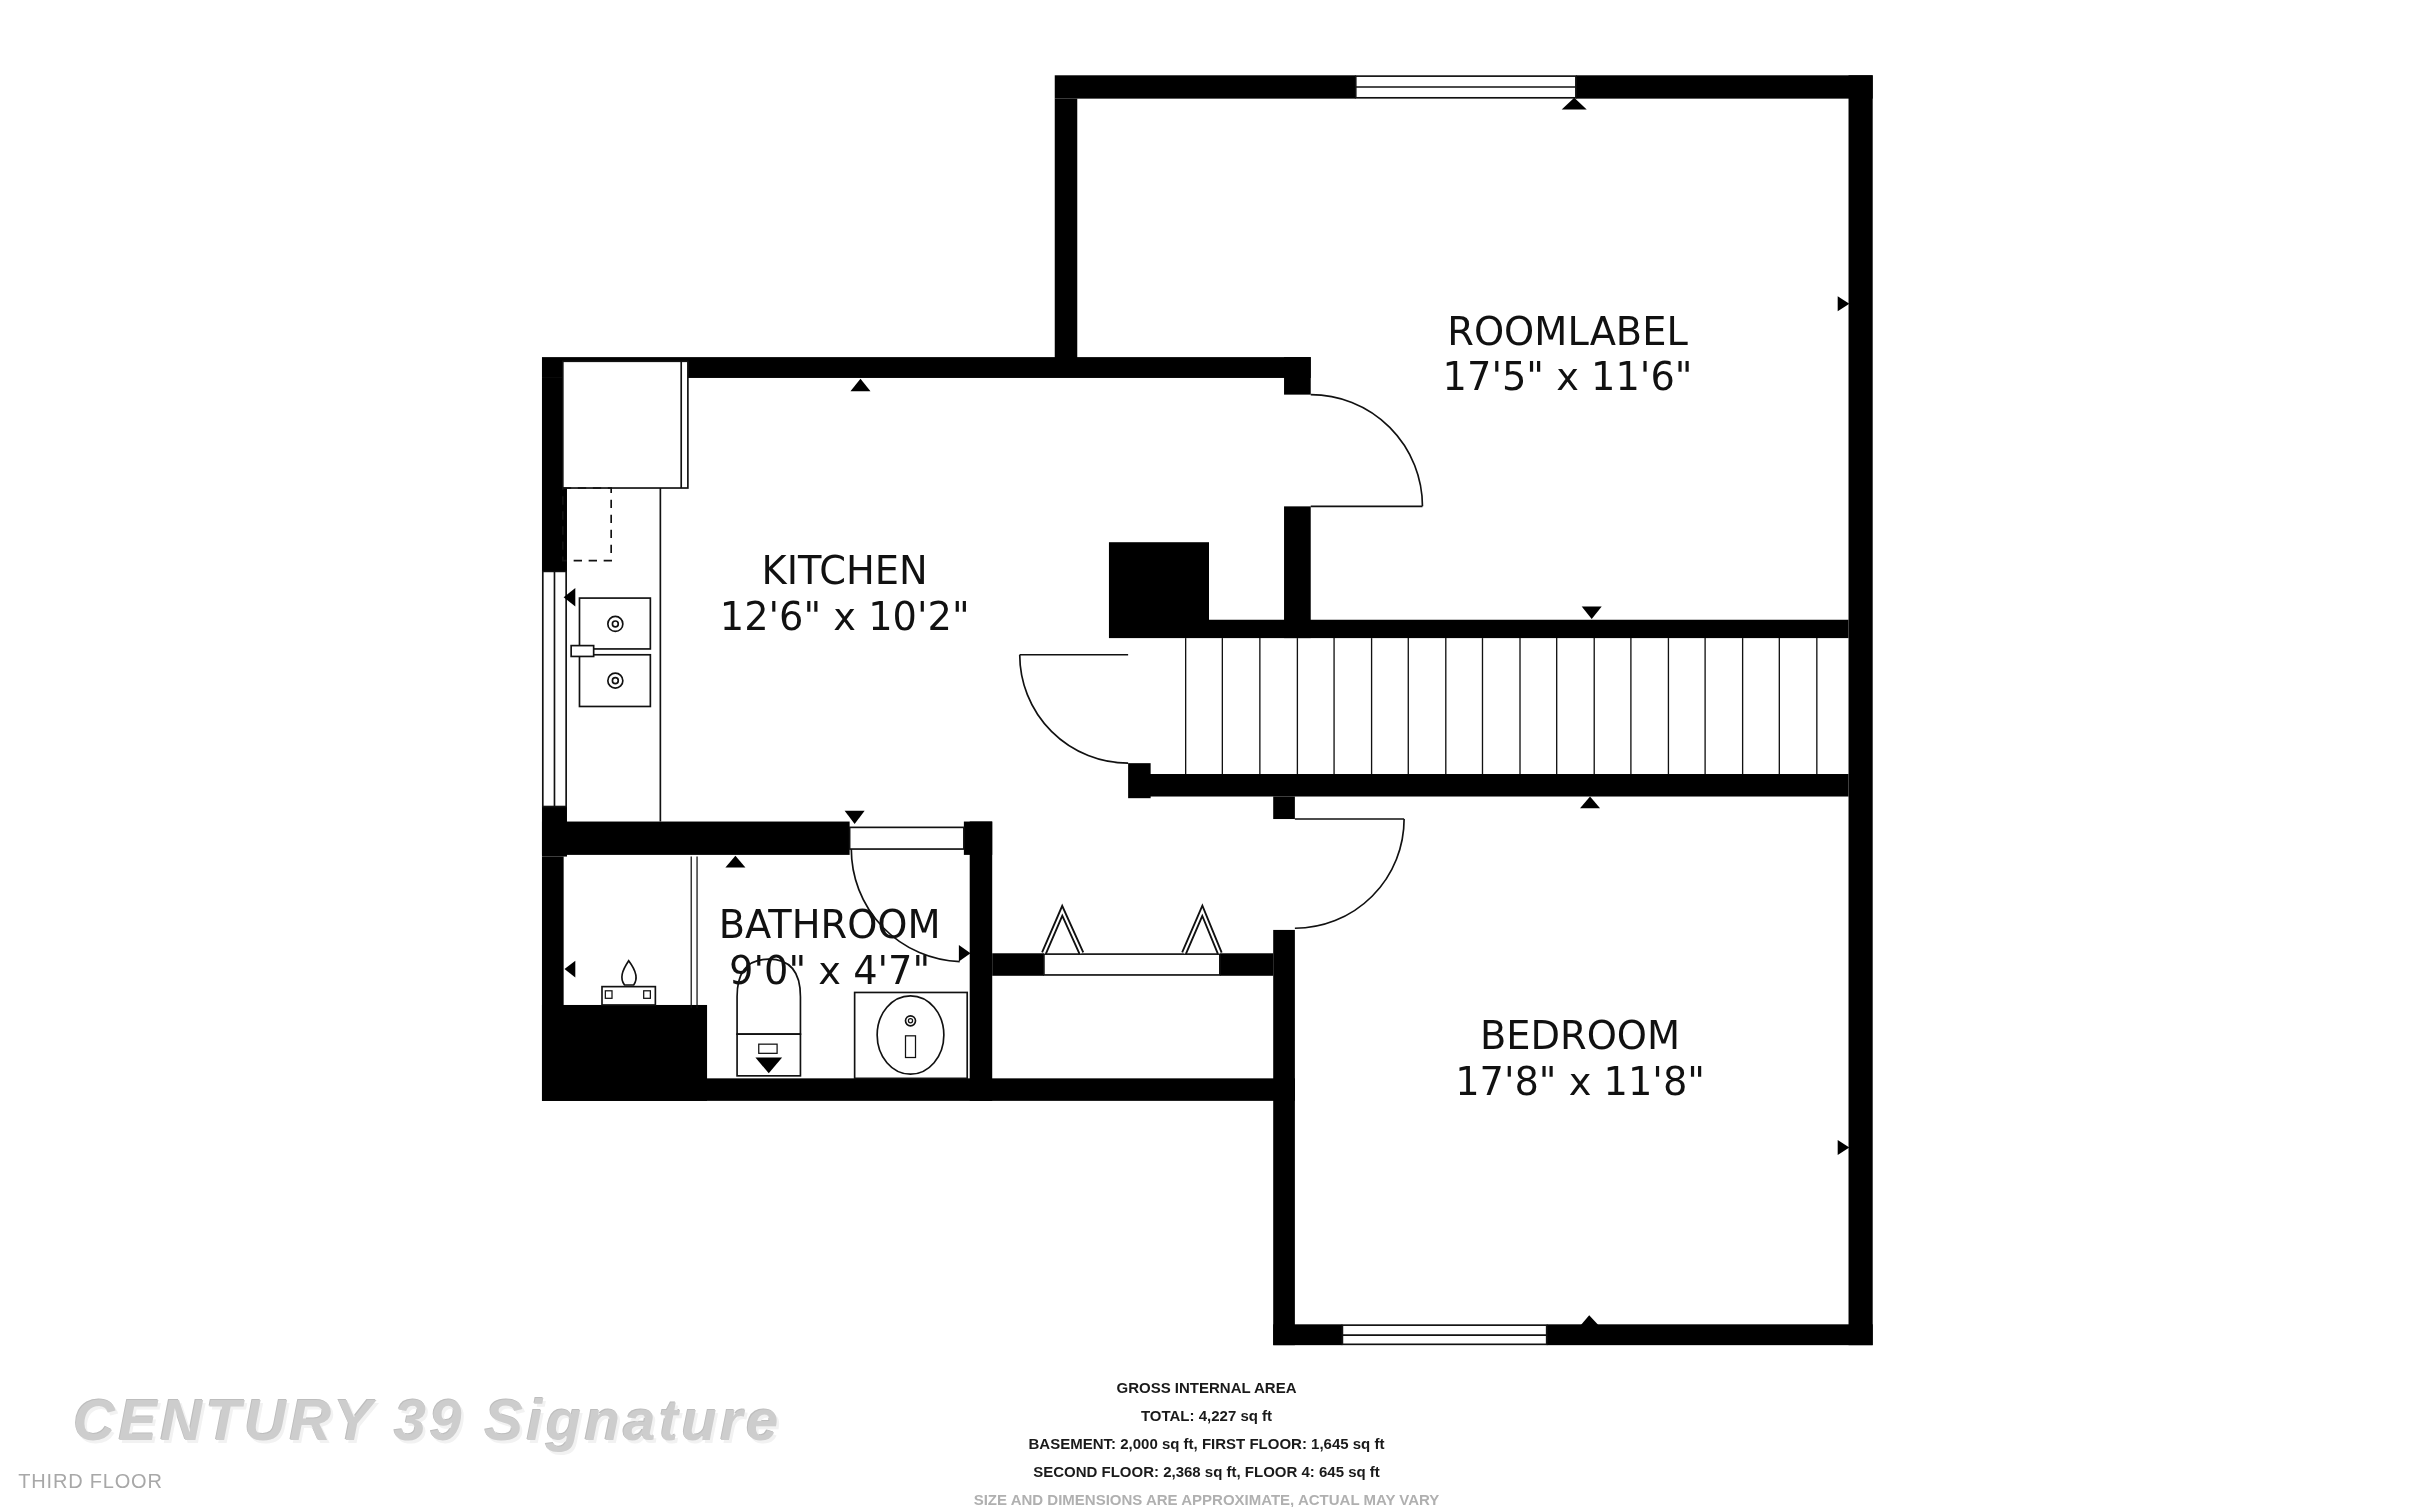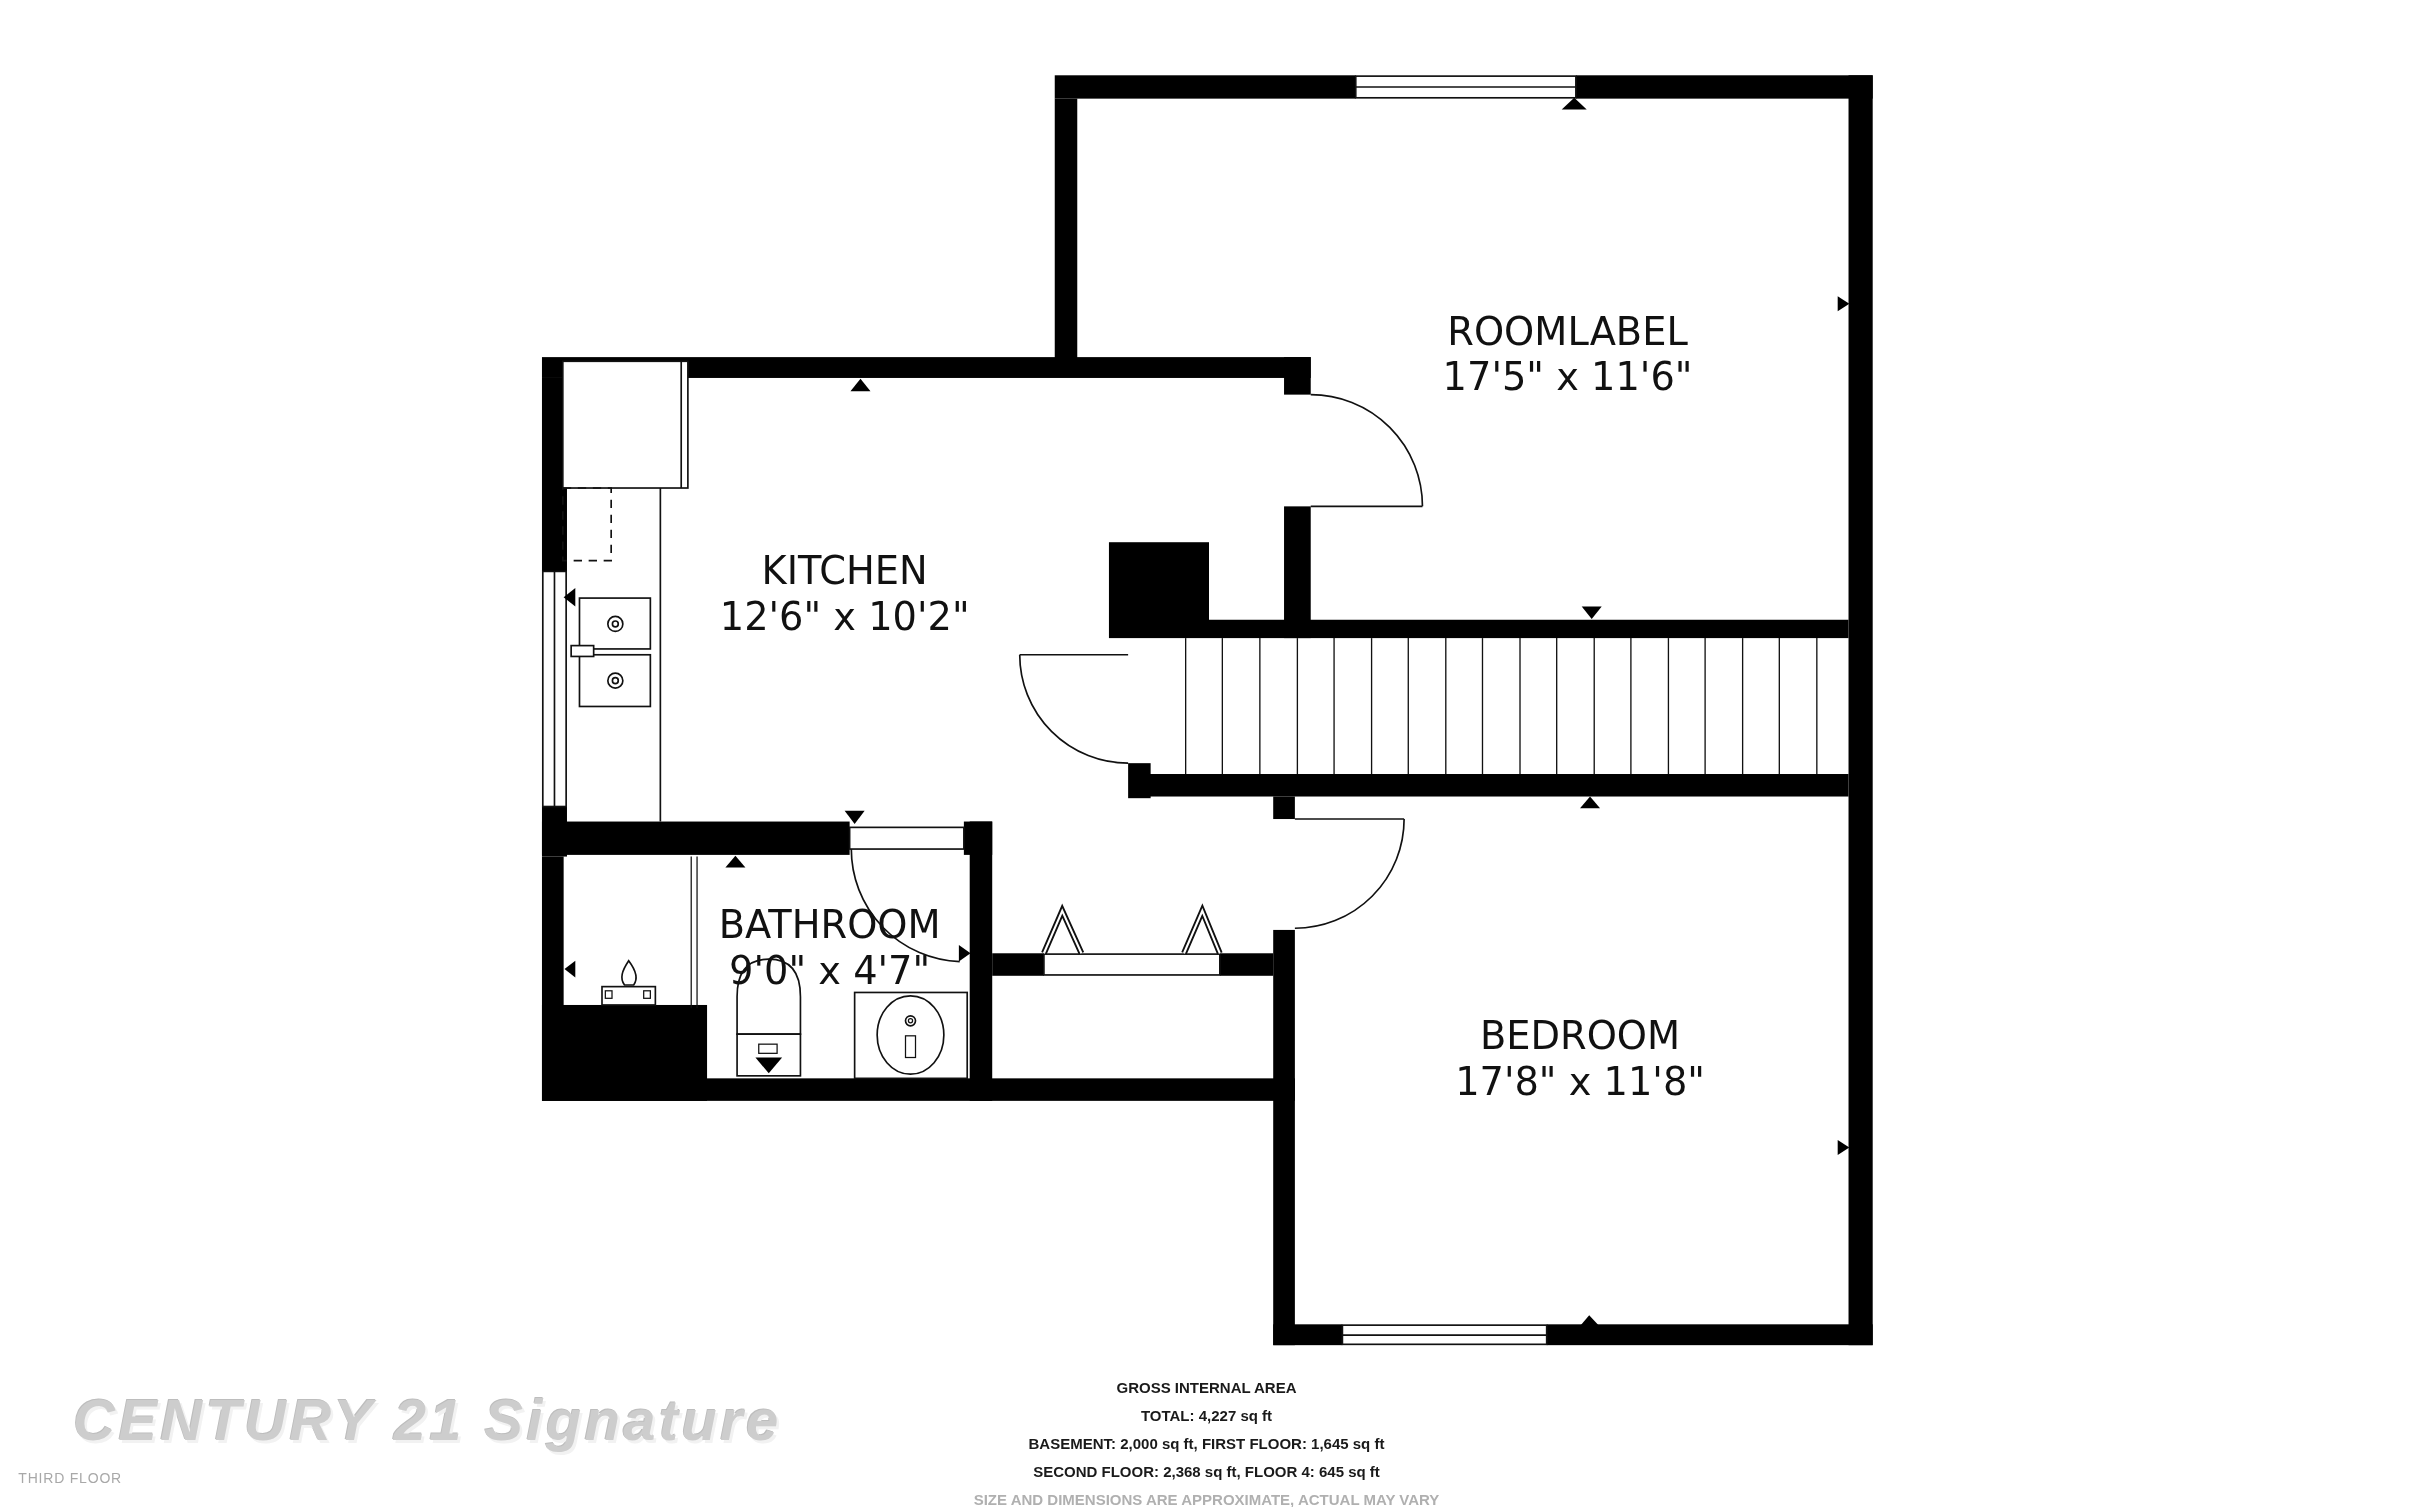--- a/index.html
+++ b/index.html
@@ -18,21 +18,21 @@
     position:absolute;left:73px;top:1386px;width:1001px;
     font-family:"Liberation Sans",sans-serif;
     font-style:italic;font-weight:bold;font-size:58px;letter-spacing:3.3px;
     color:#cdcdcd;
     text-shadow:2.5px 2.5px 0 #f2f2f2,-0.8px -0.8px 0 #bdbdbd;
     white-space:nowrap;
   }
   .floor-label{
     position:absolute;left:18.3px;top:1470px;
     font-family:"Liberation Sans",sans-serif;
-    font-size:14px;color:#a8a8a8;letter-spacing:0.8px;
+    font-size:20px;color:#a8a8a8;letter-spacing:0.8px;
   }
   .area-summary{
     position:absolute;left:50%;top:1374px;transform:translateX(-50%);
     text-align:center;white-space:nowrap;
     font-family:"Liberation Sans",sans-serif;
     font-weight:bold;font-size:15px;line-height:28px;color:#1a1a1a;
   }
   .area-summary .muted{color:#b0b0b0;}
 </style>
 </head>
@@ -189,21 +189,21 @@
     <text class="room-dims" x="1013" y="755">12'6" x 10'2"</text>
 
     <text class="room-name" x="995" y="1125">BATHROOM</text>
     <text class="room-dims" x="995" y="1180">9'0" x 4'7"</text>
 
     <text class="room-name" x="1895" y="1258">BEDROOM</text>
     <text class="room-dims" x="1895" y="1313">17'8" x 11'8"</text>
   </g>
 </svg>
 
-<div class="watermark">CENTURY 21 Signature</div>
+<div class="watermark">CENTURY 39 Signature</div>
 
 <div class="floor-label">THIRD FLOOR</div>
 
 <div class="area-summary">
   <div>GROSS INTERNAL AREA</div>
   <div>TOTAL: 4,227 sq ft</div>
   <div>BASEMENT: 2,000 sq ft, FIRST FLOOR: 1,645 sq ft</div>
   <div>SECOND FLOOR: 2,368 sq ft, FLOOR 4: 645 sq ft</div>
   <div class="muted">SIZE AND DIMENSIONS ARE APPROXIMATE, ACTUAL MAY VARY</div>
 </div>

